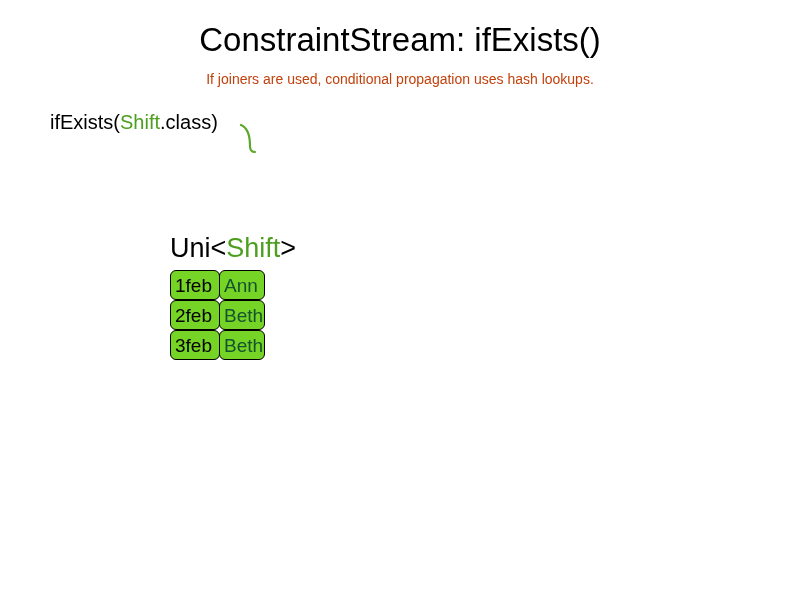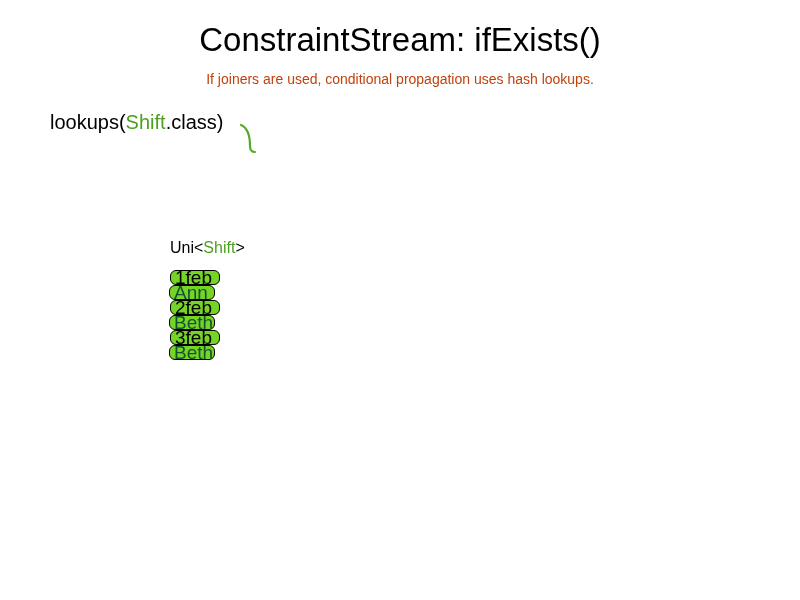--- a/index.html
+++ b/index.html
@@ -62,36 +62,36 @@
     top: 115px;
     width: 40px;
     height: 50px;
   }
 
   
   #uni-label {
     position: absolute;
     left: 170px;
     top: 235px;
-    font-size: 16px;
+    font-size: 27px;
     line-height: 26px;
     color: #000000;
     white-space: nowrap;
   }
 
   
   #fact-table {
     position: absolute;
     left: 170px;
     top: 270px;
     width: 100px;
   }
   .fact-row {
     display: flex;
-    flex-direction: column;
+    flex-direction: row;
     align-items: stretch;
     height: 30px;
     margin-bottom: 0px;
   }
   .fact-cell {
     background: #76d426;
     border: 1.6px solid #000000;
     border-radius: 6px;
     box-sizing: border-box;
     height: 30px;
@@ -114,21 +114,21 @@
     color: #14532d;
   }
 </style>
 </head>
 <body>
 
 <div id="slide-title">ConstraintStream: ifExists()</div>
 
 <div id="slide-subtitle">If joiners are used, conditional propagation uses hash lookups.</div>
 
-<div id="foreach-line"><span>lookups(</span><span class="type-green">Shift</span><span>.class)</span></div>
+<div id="foreach-line"><span>ifExists(</span><span class="type-green">Shift</span><span>.class)</span></div>
 
 <svg id="connector-svg" viewBox="0 0 40 50" xmlns="http://www.w3.org/2000/svg">
   <path d="M 9 10 C 16 13, 18 23, 18 31 C 18 35, 19 37, 23 37" fill="none" stroke="#5aa82a" stroke-width="2.2" stroke-linecap="round"></path>
 </svg>
 
 <div id="uni-label"><span>Uni&lt;</span><span class="type-green">Shift</span><span>&gt;</span></div>
 
 <div id="fact-table">
 
   <div class="fact-row">

